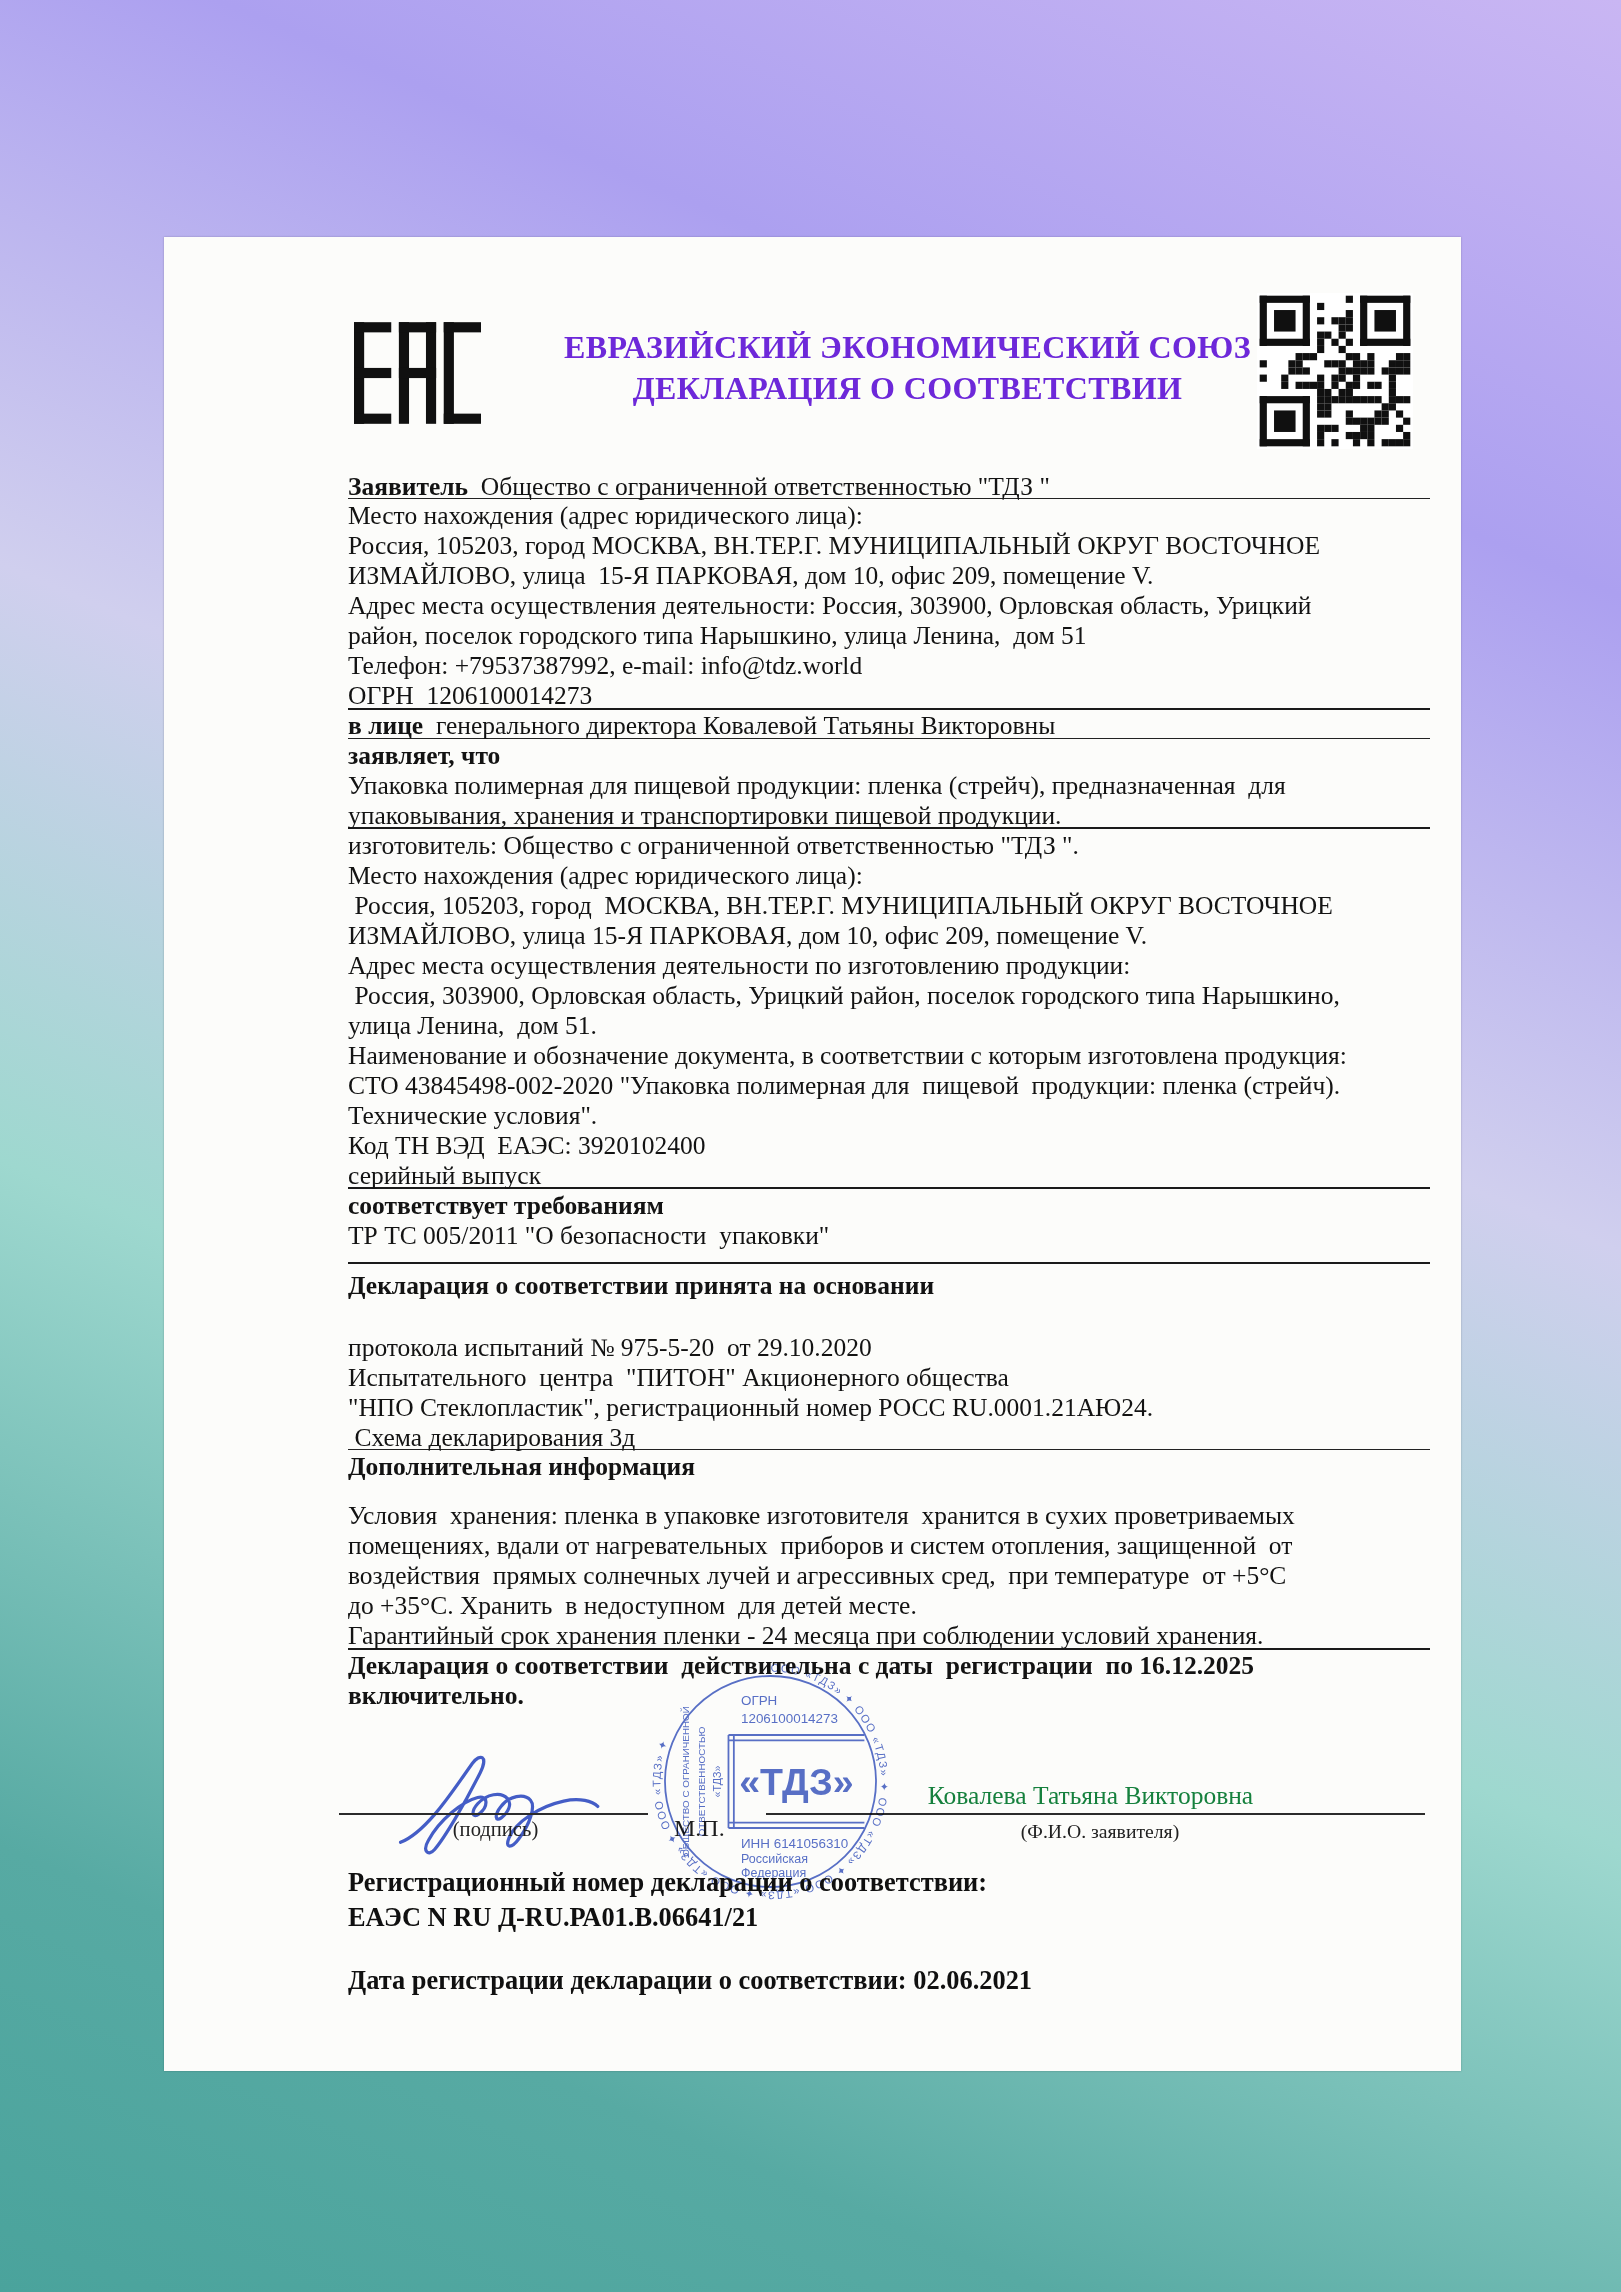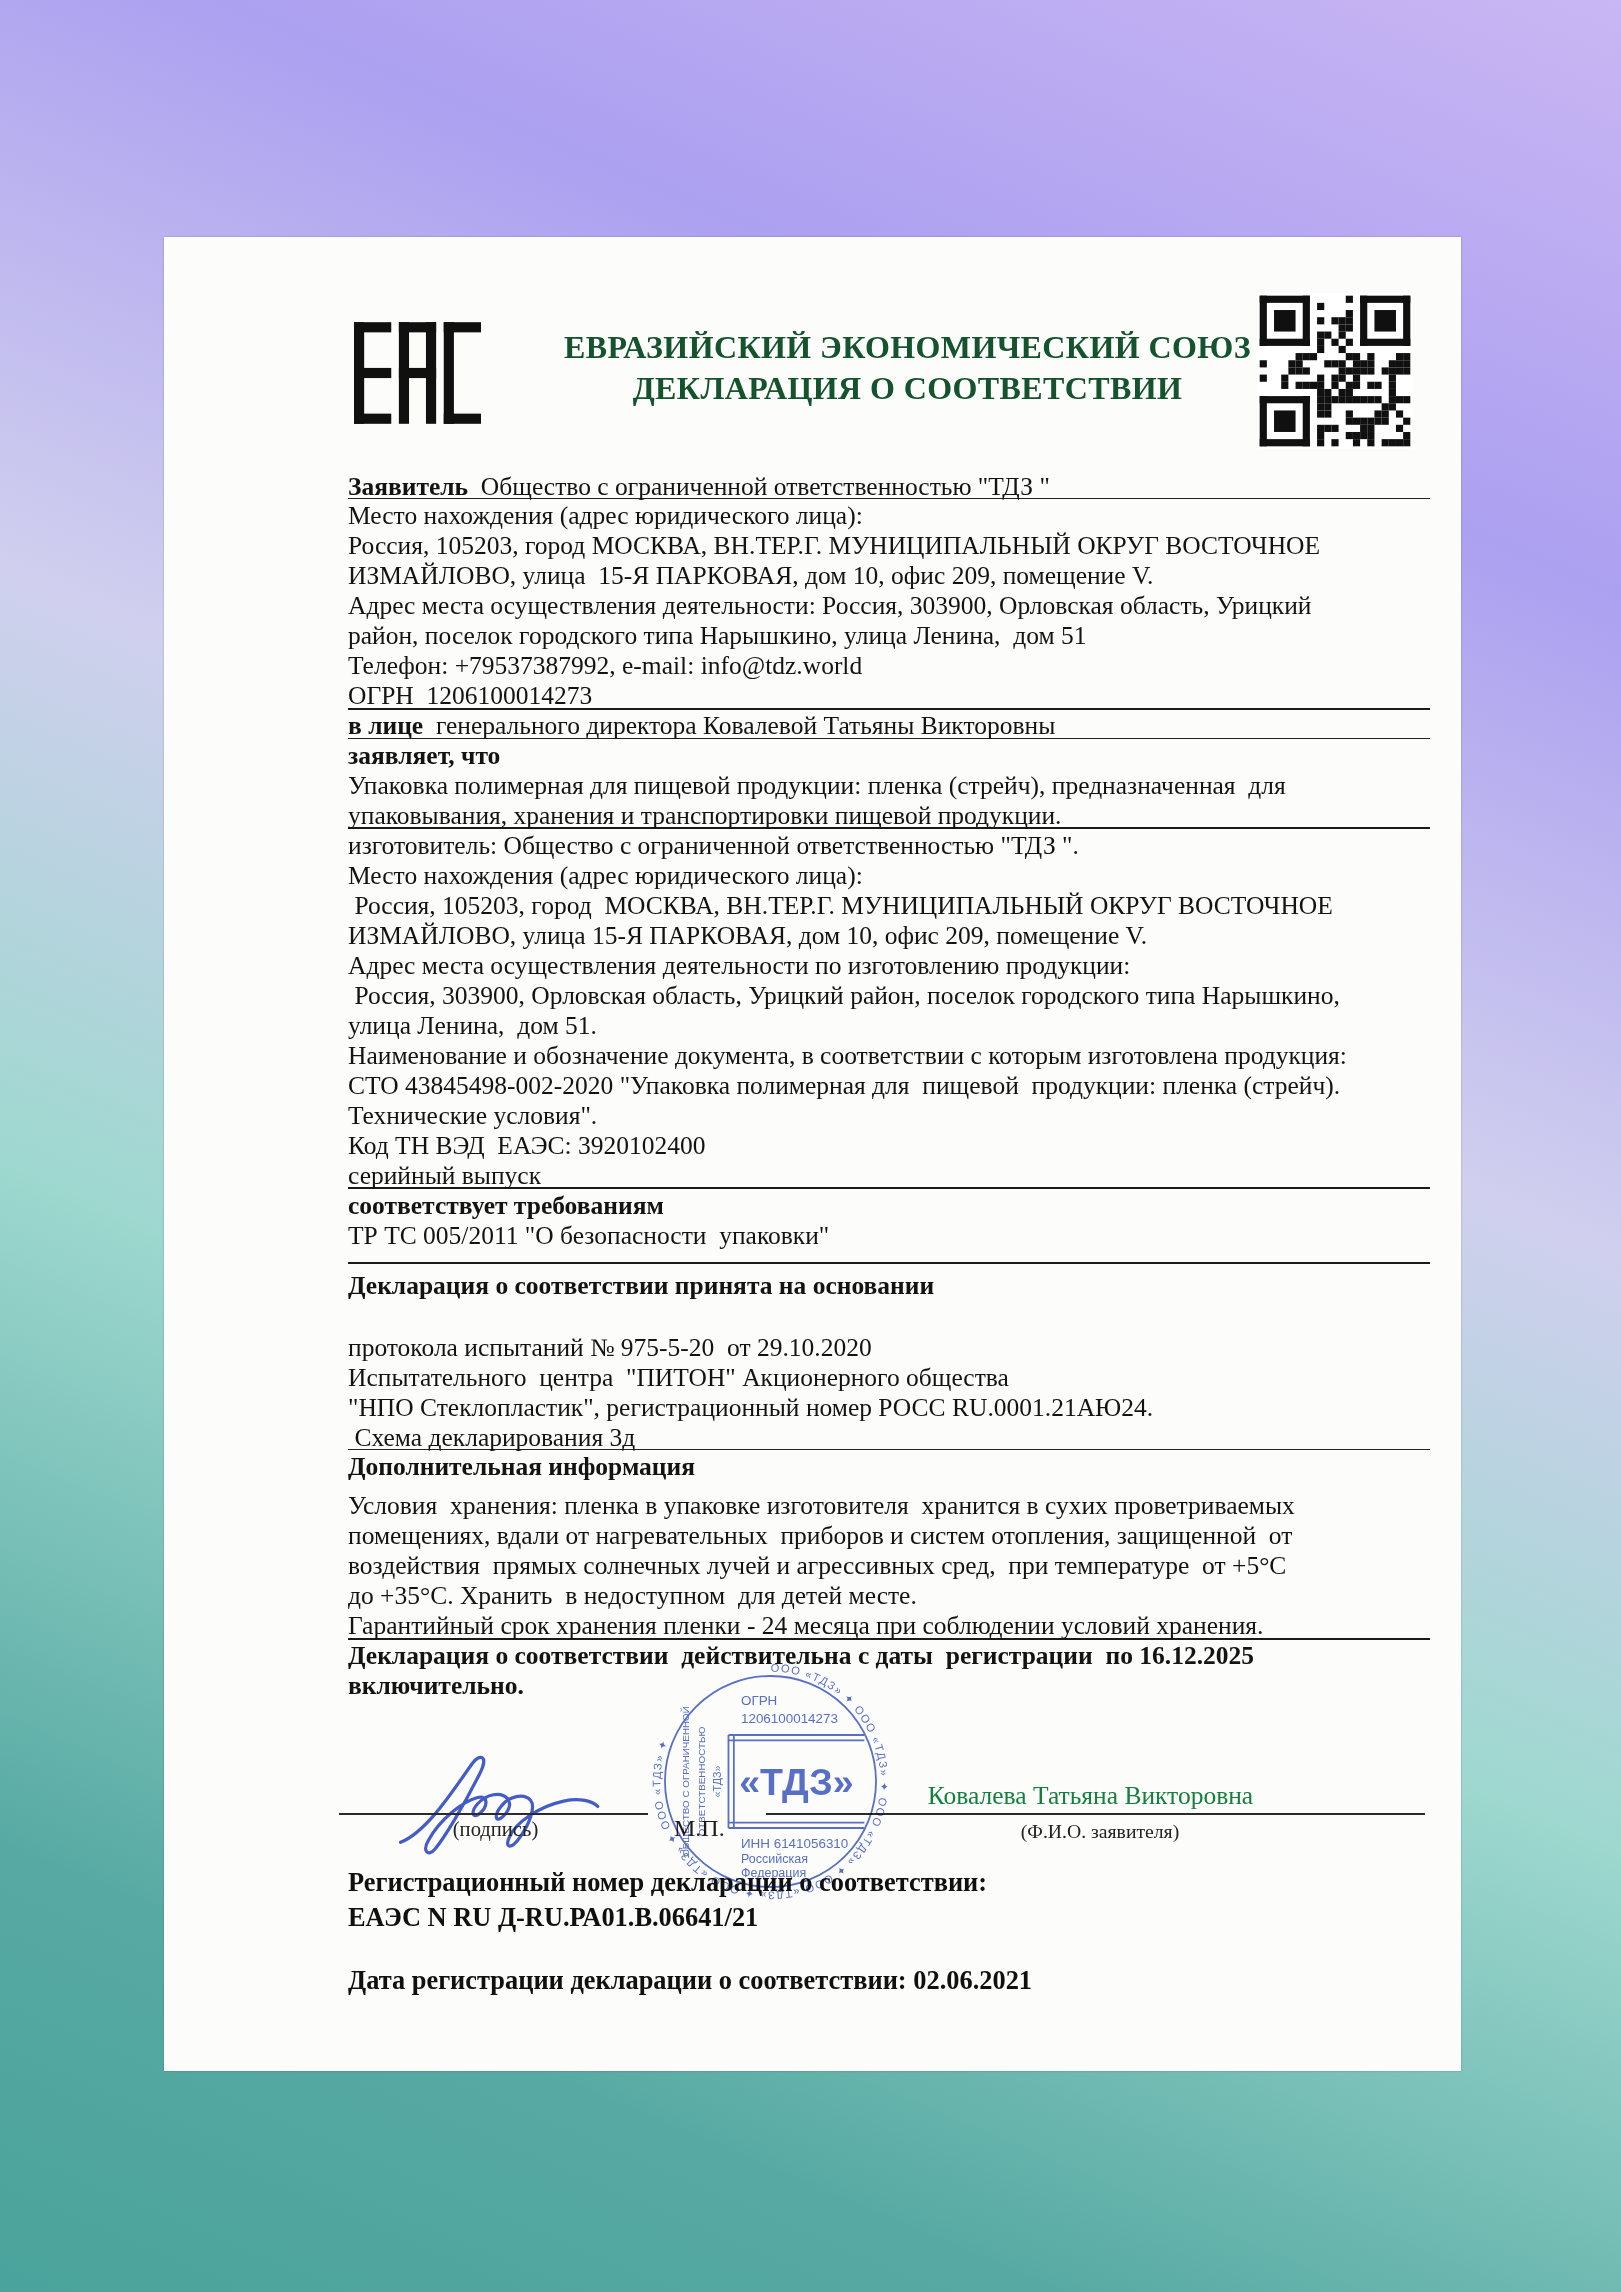--- a/index.html
+++ b/index.html
@@ -3,21 +3,21 @@
 <meta charset="utf-8">
 <style>
   html,body{margin:0;padding:0;}
   .page{position:relative;width:1621px;height:2293px;overflow:hidden;
     background:linear-gradient(203deg,#c9b6f3 0%,#aca0f0 20%,#d0cfee 42%,#9ed8cf 62%,#57aaa3 85%,#4aa39c 100%);
     font-family:"Liberation Serif","DejaVu Serif",serif;}
   .paper{position:absolute;left:164px;top:237px;width:1297px;height:1834px;background:#fcfcfa;
     box-shadow:0 0 1.8px rgba(0,0,0,.25);}
   .eac-logo{position:absolute;left:190px;top:85px;width:127px;height:102px;}
   .titles{position:absolute;left:381px;top:90px;width:725px;text-align:center;
-    font-weight:bold;font-size:32px;line-height:41px;color:#14532d;letter-spacing:0.4px;white-space:nowrap;}
+    font-weight:bold;font-size:32px;line-height:41px;color:#6d28d9;letter-spacing:0.4px;white-space:nowrap;}
   .qr{position:absolute;left:1093px;top:56px;width:156px;height:156px;}
   .body{position:absolute;left:184px;top:235px;width:1082px;font-size:25.5px;line-height:30px;color:#131313;}
   .line{white-space:pre;}
   .b{font-weight:bold;}
   .rule{height:0;border-top:1.8px solid #222;margin:-3.6px 0 1.8px 0;}
   .rule.thick{border-top:2.7px solid #1a1a1a;}
   .sigzone{position:absolute;left:0;top:0;width:1297px;height:1834px;pointer-events:none;}
   .sig-line{position:absolute;left:175px;top:1576px;width:309px;border-top:2.2px solid #2b2b2b;}
   .sig-caption{position:absolute;left:206px;top:1581px;width:251px;text-align:center;font-size:20.6px;color:#222;}
   .mp-label{position:absolute;left:510px;top:1578px;font-size:24px;color:#1c1c1c;}
@@ -231,21 +231,21 @@
         <div class="line">ТР ТС 005/2011 "О безопасности  упаковки"</div>
         <div class="rule thick" style="margin-top: 10.7px;"></div>
         <div class="line b" style="margin-top: 7.2px;">Декларация о соответствии принята на основании</div>
         <div style="height: 32px;"></div>
         <div class="line">протокола испытаний № 975-5-20  от 29.10.2020</div>
         <div class="line">Испытательного  центра  "ПИТОН" Акционерного общества</div>
         <div class="line">"НПО Стеклопластик", регистрационный номер РОСС RU.0001.21АЮ24.</div>
         <div class="line"> Схема декларирования 3д</div>
         <div class="rule"></div>
         <div class="line b">Дополнительная информация</div>
-        <div class="line" style="margin-top: 9px;">Условия  хранения: пленка в упаковке изготовителя  хранится в сухих проветриваемых</div>
+        <div class="line" style="margin-top: 19px;">Условия  хранения: пленка в упаковке изготовителя  хранится в сухих проветриваемых</div>
         <div class="line">помещениях, вдали от нагревательных  приборов и систем отопления, защищенной  от</div>
         <div class="line">воздействия  прямых солнечных лучей и агрессивных сред,  при температуре  от +5°С</div>
         <div class="line">до +35°С. Хранить  в недоступном  для детей месте.</div>
         <div class="line">Гарантийный срок хранения пленки - 24 месяца при соблюдении условий хранения.</div>
         <div class="rule thick"></div>
         <div class="line b">Декларация о соответствии  действительна с даты  регистрации  по 16.12.2025</div>
         <div class="line b">включительно.</div>
       </div>
 
     <div class="sigzone">

